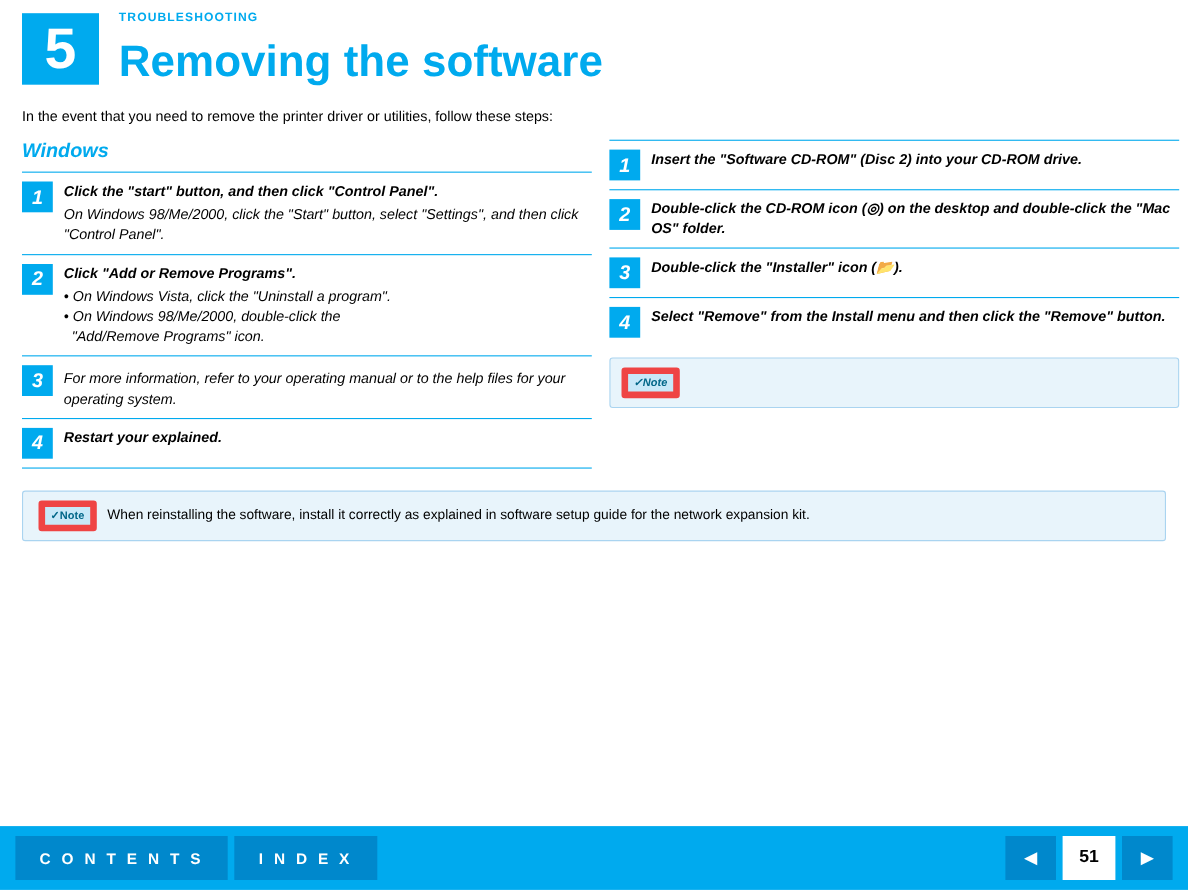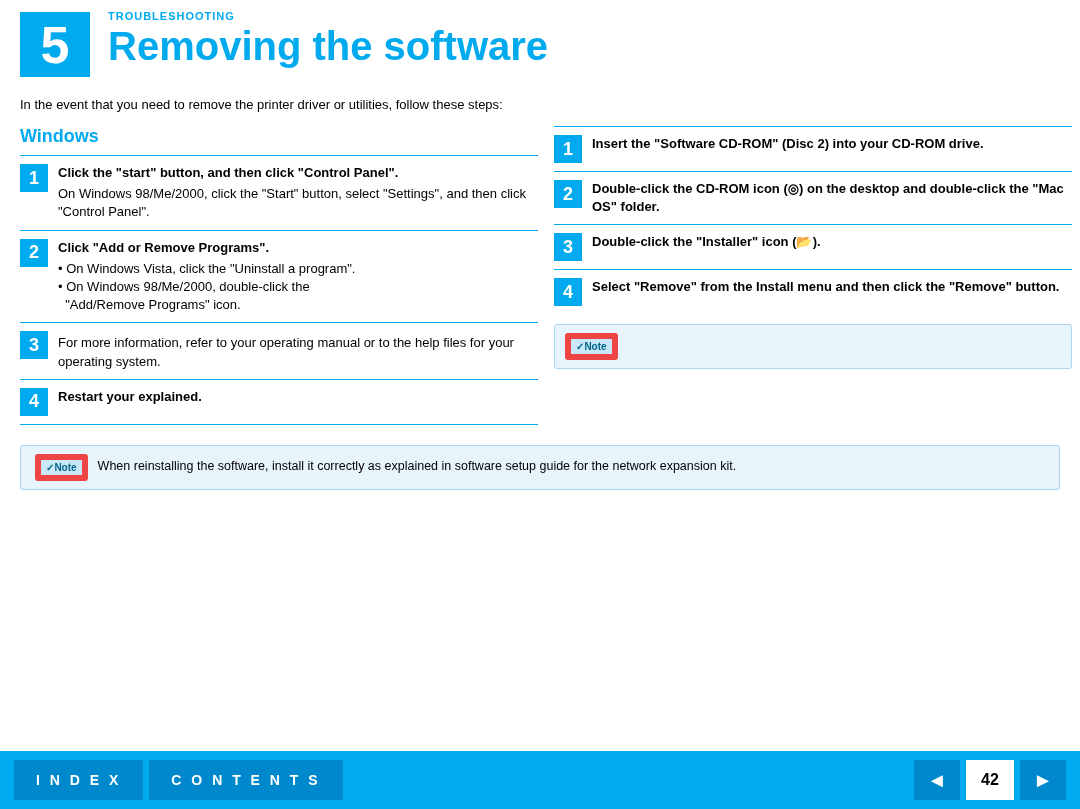--- a/index.html
+++ b/index.html
@@ -39,21 +39,21 @@
       display: flex;
       flex-direction: column;
       justify-content: flex-start;
     }
     .troubleshooting-label {
       color: #00aaee;
       font-size: 11px;
       font-weight: bold;
       letter-spacing: 1px;
       text-transform: uppercase;
-      margin-bottom: 2px;
+      margin-bottom: 12px;
     }
     .page-title {
       color: #00aaee;
       font-size: 40px;
       font-weight: bold;
       line-height: 1.1;
     }
 
     
     .main-content {
@@ -63,20 +63,21 @@
     .intro-text {
       font-size: 13px;
       color: #000;
       margin-bottom: 14px;
     }
 
     
     .two-columns {
       display: flex;
       gap: 16px;
+      font-style: italic;
     }
 
     .column {
       flex: 1;
     }
 
     .section-title {
       color: #00aaee;
       font-size: 18px;
       font-weight: bold;
@@ -305,19 +306,19 @@
 
   </div>
 </div>
 
 <div class="bottom-note">
   <div class="note-icon">✓Note</div>
   <div class="note-text">When reinstalling the software, install it correctly as explained in software setup guide for the network expansion kit.</div>
 </div>
 
 <div class="footer">
+  <button class="footer-btn">C O N T E N T S</button>
   <button class="footer-btn">I N D E X</button>
-  <button class="footer-btn">C O N T E N T S</button>
   <div class="footer-spacer"></div>
   <button class="footer-nav-btn">◄</button>
-  <div class="footer-page-num">42</div>
+  <div class="footer-page-num">51</div>
   <button class="footer-nav-btn">►</button>
 </div>
 
 </body></html>

